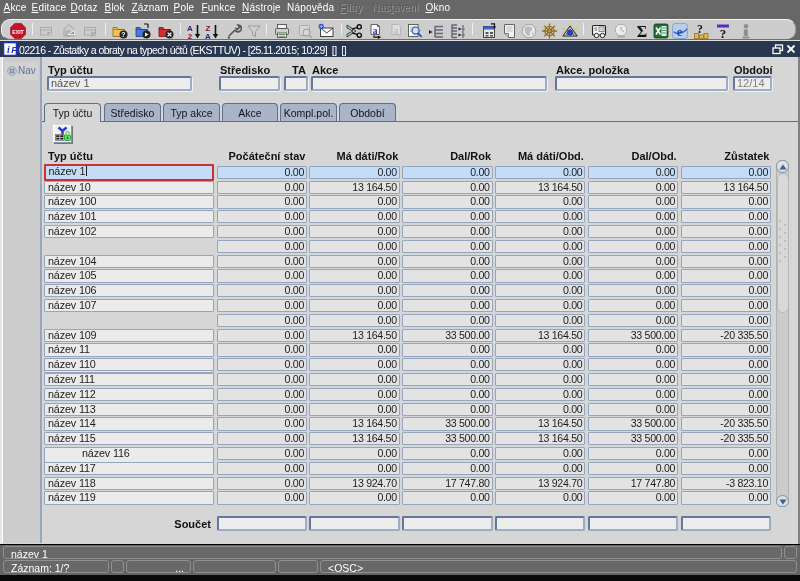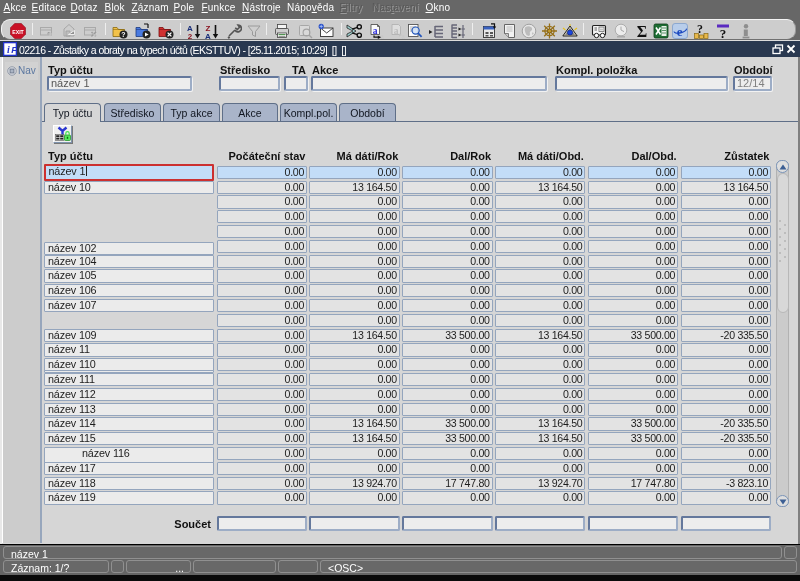--- a/index.html
+++ b/index.html
@@ -305,21 +305,21 @@
         <rect x="3" y="3" width="4" height="4" fill="#aab4c4" stroke="#626d80" stroke-width="0.8"></rect>
       </svg>Nav</div>
 <div class="lbl" style="left:48px;top:64px;">Typ účtu</div>
 <div class="inp" style="left:47px;top:76px;width:145px;">název 1</div>
 <div class="lbl" style="left:220px;top:64px;">Středisko</div>
 <div class="inp" style="left:219px;top:76px;width:61px;"></div>
 <div class="lbl" style="left:292px;top:64px;">TA</div>
 <div class="inp" style="left:284px;top:76px;width:24px;"></div>
 <div class="lbl" style="left:312px;top:64px;">Akce</div>
 <div class="inp" style="left:311px;top:76px;width:236px;"></div>
-<div class="lbl" style="left:556px;top:64px;">Kompl. položka</div>
+<div class="lbl" style="left:556px;top:64px;">Akce. položka</div>
 <div class="inp" style="left:555px;top:76px;width:173px;"></div>
 <div class="lbl" style="left:734px;top:64px;">Období</div>
 <div class="inp" style="left:733px;top:76px;width:39px;color:#808080;">12/14</div>
 <div class="tab active" style="left:44px;width:57px;">Typ účtu</div>
 <div class="tab" style="left:104px;width:57px;">Středisko</div>
 <div class="tab" style="left:163px;width:57px;">Typ akce</div>
 <div class="tab" style="left:222px;width:56px;">Akce</div>
 <div class="tab" style="left:280px;width:57px;">Kompl.pol.</div>
 <div class="tab" style="left:339px;width:57px;">Období</div>
 <div id="tabline" class="abs"></div>
@@ -346,33 +346,35 @@
     <div class="ncell sel" style="left:494.9px;top:165.8px;width:90.5px;height:13.2px;">0.00</div>
     <div class="ncell sel" style="left:587.7px;top:165.8px;width:90.5px;height:13.2px;">0.00</div>
     <div class="ncell sel" style="left:680.5px;top:165.8px;width:90.5px;height:13.2px;">0.00</div>
 <div class="cell" style="left:44px;top:180.6px;width:169.5px;height:13.2px;">název 10</div>
     <div class="ncell" style="left:216.5px;top:180.6px;width:90.5px;height:13.2px;">0.00</div>
     <div class="ncell" style="left:309.3px;top:180.6px;width:90.5px;height:13.2px;">13 164.50</div>
     <div class="ncell" style="left:402.1px;top:180.6px;width:90.5px;height:13.2px;">0.00</div>
     <div class="ncell" style="left:494.9px;top:180.6px;width:90.5px;height:13.2px;">13 164.50</div>
     <div class="ncell" style="left:587.7px;top:180.6px;width:90.5px;height:13.2px;">0.00</div>
     <div class="ncell" style="left:680.5px;top:180.6px;width:90.5px;height:13.2px;">13 164.50</div>
+<div class="cell" style="left:44px;top:195.4px;width:169.5px;height:13.2px;">název 100</div>
     <div class="ncell" style="left:216.5px;top:195.4px;width:90.5px;height:13.2px;">0.00</div>
     <div class="ncell" style="left:309.3px;top:195.4px;width:90.5px;height:13.2px;">0.00</div>
     <div class="ncell" style="left:402.1px;top:195.4px;width:90.5px;height:13.2px;">0.00</div>
     <div class="ncell" style="left:494.9px;top:195.4px;width:90.5px;height:13.2px;">0.00</div>
     <div class="ncell" style="left:587.7px;top:195.4px;width:90.5px;height:13.2px;">0.00</div>
     <div class="ncell" style="left:680.5px;top:195.4px;width:90.5px;height:13.2px;">0.00</div>
+<div class="cell" style="left:44px;top:210.2px;width:169.5px;height:13.2px;">název 101</div>
     <div class="ncell" style="left:216.5px;top:210.2px;width:90.5px;height:13.2px;">0.00</div>
     <div class="ncell" style="left:309.3px;top:210.2px;width:90.5px;height:13.2px;">0.00</div>
     <div class="ncell" style="left:402.1px;top:210.2px;width:90.5px;height:13.2px;">0.00</div>
     <div class="ncell" style="left:494.9px;top:210.2px;width:90.5px;height:13.2px;">0.00</div>
     <div class="ncell" style="left:587.7px;top:210.2px;width:90.5px;height:13.2px;">0.00</div>
     <div class="ncell" style="left:680.5px;top:210.2px;width:90.5px;height:13.2px;">0.00</div>
-<div class="cell" style="left:44px;top:225.0px;width:169.5px;height:13.2px;margin-top:17px;">název 102</div>
+<div class="cell" style="left:44px;top:225.0px;width:169.5px;height:13.2px;">název 102</div>
     <div class="ncell" style="left:216.5px;top:225.0px;width:90.5px;height:13.2px;">0.00</div>
     <div class="ncell" style="left:309.3px;top:225.0px;width:90.5px;height:13.2px;">0.00</div>
     <div class="ncell" style="left:402.1px;top:225.0px;width:90.5px;height:13.2px;">0.00</div>
     <div class="ncell" style="left:494.9px;top:225.0px;width:90.5px;height:13.2px;">0.00</div>
     <div class="ncell" style="left:587.7px;top:225.0px;width:90.5px;height:13.2px;">0.00</div>
     <div class="ncell" style="left:680.5px;top:225.0px;width:90.5px;height:13.2px;">0.00</div>
     <div class="ncell" style="left:216.5px;top:239.8px;width:90.5px;height:13.2px;">0.00</div>
     <div class="ncell" style="left:309.3px;top:239.8px;width:90.5px;height:13.2px;">0.00</div>
     <div class="ncell" style="left:402.1px;top:239.8px;width:90.5px;height:13.2px;">0.00</div>
     <div class="ncell" style="left:494.9px;top:239.8px;width:90.5px;height:13.2px;">0.00</div>

